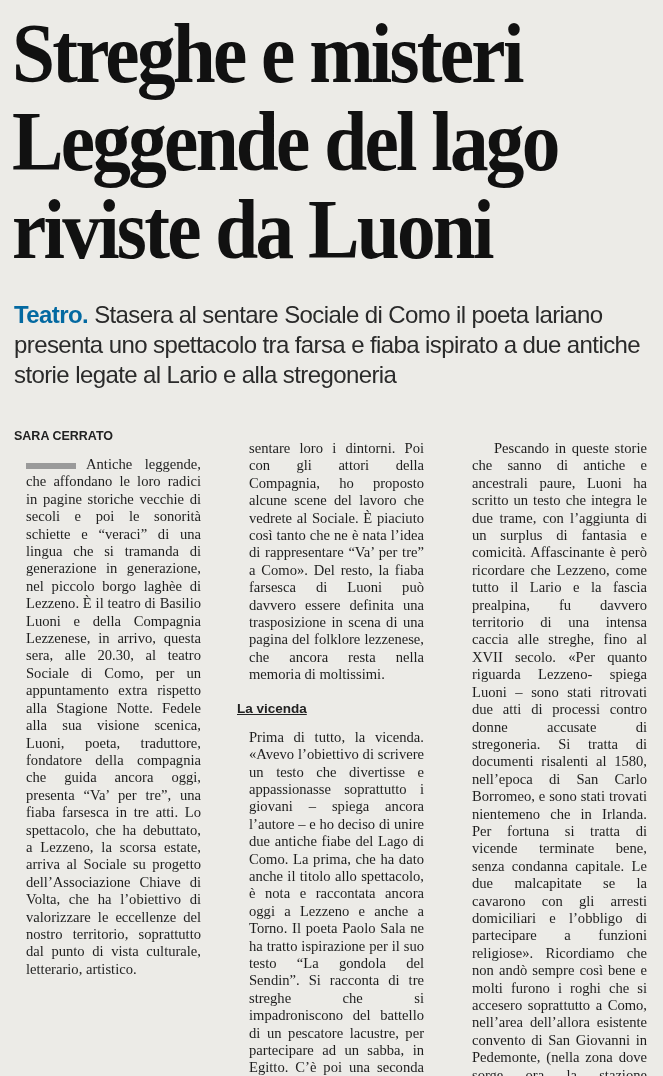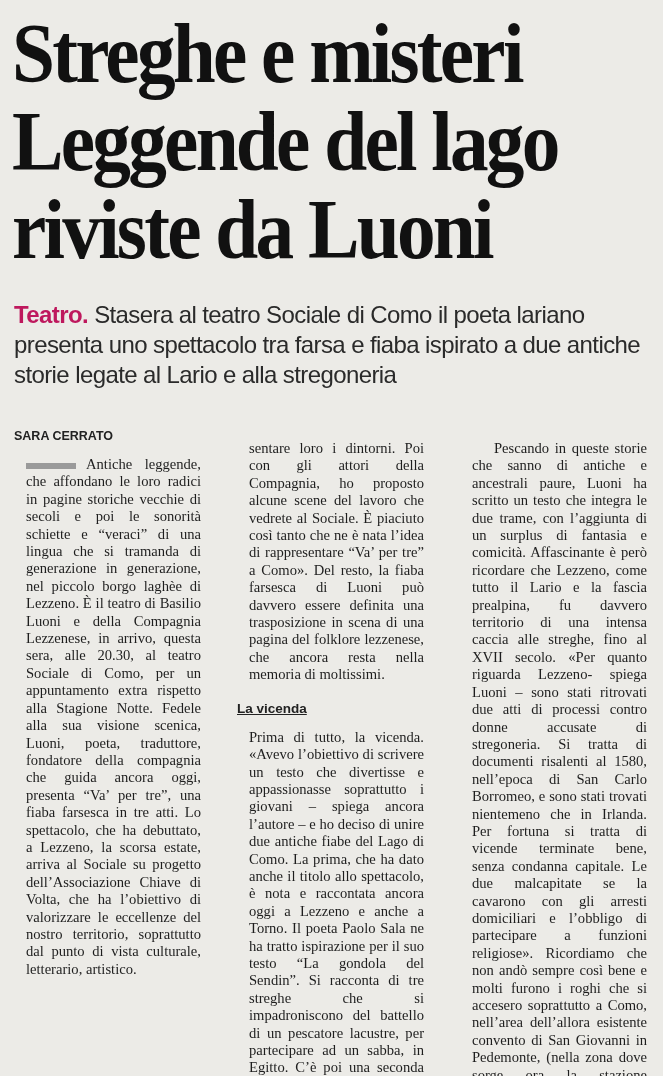--- a/index.html
+++ b/index.html
@@ -23,21 +23,21 @@
     margin: 0;
   }
   .headline div { white-space: nowrap; }
   .subhead {
     position: absolute; left: 14px; top: 300px; width: 645px;
     font-family: "Liberation Sans", sans-serif;
     font-size: 24px; line-height: 30px;
     color: #2a2a2a;
     letter-spacing: -0.6px;
   }
-  .subhead .kicker { color: #be185d; font-weight: bold; }
+  .subhead .kicker { color: #0369a1; font-weight: bold; }
   .columns {
     position: absolute; left: 14px; top: 428px; width: 645px;
     display: flex; gap: 24px;
   }
   .col {
     width: 205px;
     font-family: "Liberation Serif", serif;
     font-size: 14.6px; line-height: 17.4px;
     text-align: justify;
     hyphens: manual;
@@ -64,21 +64,21 @@
 <body>
 
 <h1 class="headline">
   <div>Streghe e misteri</div>
   <div>Leggende del lago</div>
   <div>riviste da Luoni</div>
 </h1>
 
 <div class="subhead">
   <span class="kicker">Teatro.</span>
-  <span>Stasera al teatro Sociale di Como il poeta lariano presenta uno spettacolo tra farsa e fiaba ispirato a due antiche storie legate al Lario e alla stregoneria</span>
+  <span>Stasera al sentare Sociale di Como il poeta lariano presenta uno spettacolo tra farsa e fiaba ispirato a due antiche storie legate al Lario e alla stregoneria</span>
 </div>
 
 <div class="columns">
   <div class="col">
     <div class="byline">SARA CERRATO</div>
     <p><span class="lead-bar"></span><span>Antiche leggende, che affondano le loro radici in pagine storiche vecchie di secoli e poi le sonorità schiette e “veraci” di una lingua che si tramanda di generazione in generazione, nel piccolo borgo laghèe di Lezzeno. È il teatro di Basilio Luoni e della Compagnia Lezzenese, in arrivo, questa sera, alle 20.30, al teatro Sociale di Como, per un appuntamento extra rispetto alla Stagione Notte. Fedele alla sua visione scenica, Luoni, poeta, traduttore, fondatore della compagnia che guida ancora oggi, presenta “Va’ per tre”, una fiaba farsesca in tre atti. Lo spettacolo, che ha debuttato, a Lezzeno, la scorsa estate, arriva al Sociale su progetto dell’Associazione Chiave di Volta, che ha l’obiettivo di valorizzare le eccellenze del nostro territorio, soprattutto dal punto di vista culturale, letterario, artistico.</span></p>
   </div>
   <div class="col">
     <p>sentare loro i dintorni. Poi con gli attori della Compagnia, ho proposto alcune scene del lavoro che vedrete al Sociale. È piaciuto così tanto che ne è nata l’idea di rappresentare “Va’ per tre” a Como». Del resto, la fiaba farsesca di Luoni può davvero essere definita una trasposizione in scena di una pagina del folklore lezzenese, che ancora resta nella memoria di moltissimi.</p>
     <div class="section-head">La vicenda</div>

